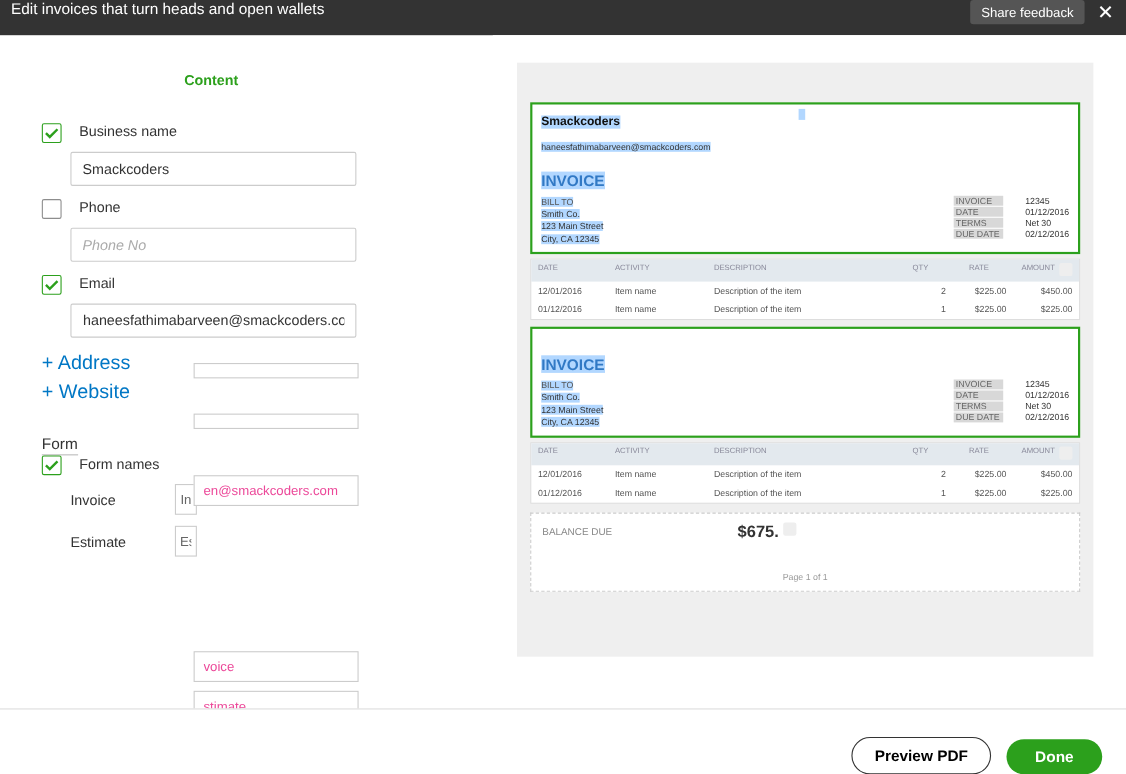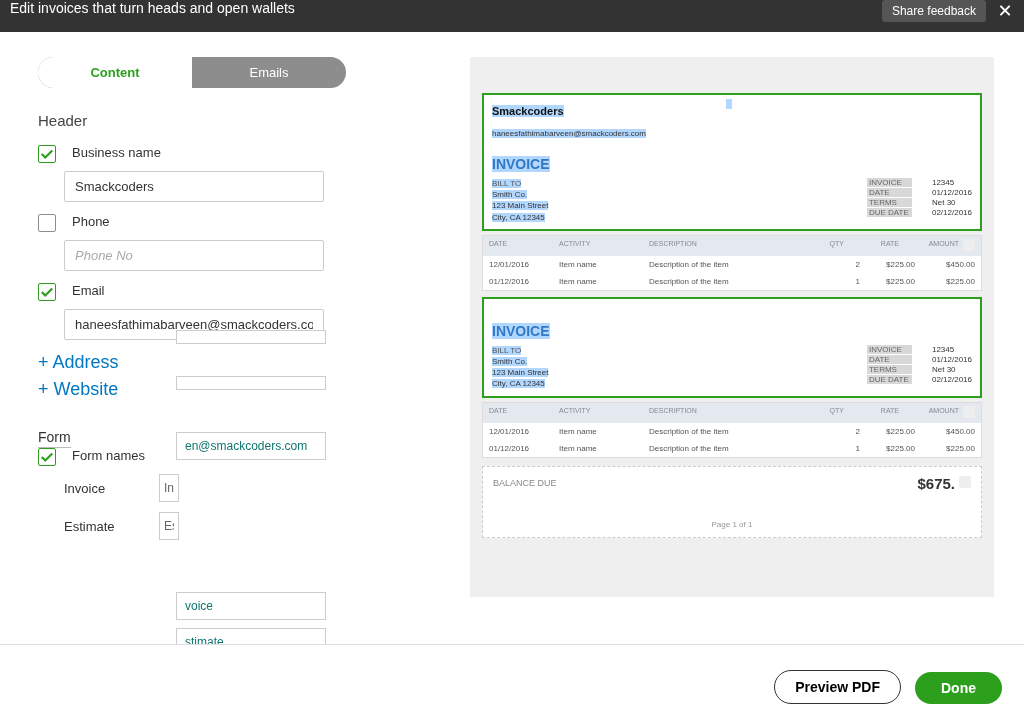--- a/index.html
+++ b/index.html
@@ -22,21 +22,21 @@
   .checkbox svg{display:none;width:14px;height:14px}
   .field-label{font-size:13px;color:#333}
   .text-input{width:260px;padding:7px 10px;border:1px solid #ccc;border-radius:2px;font-size:13px;color:#333;margin-left:26px;margin-bottom:12px}
   .text-input::placeholder{color:#aaa;font-style:italic}
   .add-link{color:#0077c5;font-size:18px;cursor:pointer;margin-bottom:6px;display:block}
   .form-section{margin-top:28px}
   .form-heading{font-size:14px;color:#333;border-bottom:1px solid #bbb;display:inline-block;padding-bottom:2px;}
   .form-line{display:flex;align-items:center;margin-left:26px;margin-bottom:10px}
   .form-line-label{font-size:13px;color:#333;min-width:95px}
   .form-tiny{width:20px;border:1px solid #ccc;padding:6px 4px;font-size:12px;color:#666}
-  .ghost-input{position:absolute;border:1px solid #ccc;font-size:12px;color:#0f766e;padding:6px 8px;background:#fff;width:150px;overflow:hidden}
+  .ghost-input{position:absolute;border:1px solid #ccc;font-size:12px;color:#ec4899;padding:6px 8px;background:#fff;width:150px;overflow:hidden}
   .right-col{flex:1;background:#fff;padding:25px 30px 80px 22px;overflow:hidden;position:relative}
   .preview-frame{background:#efefef;padding:36px 12px 12px;height:540px;overflow:hidden}
   .preview-page{background:#fff;border:2px solid #2ca01c;position:relative;padding:6px 8px;margin-bottom:4px}
   .preview-page.dup{margin-top:6px}
   .biz{font-weight:700;font-size:11px;color:#111}
   .sel{background:#b2d7ff}
   .tiny{font-size:8px;color:#333;margin-top:10px}
   .inv-title{color:#3179c5;font-size:14px;font-weight:600;margin-top:18px}
   .meta-row{display:flex;justify-content:space-between;margin-top:6px}
   .meta-left .mlab{font-size:8px;color:#555}
@@ -49,21 +49,21 @@
   .grid-head{background:#e3e9ee;display:flex;padding:4px 6px;color:#889;font-size:7px}
   .grid-row{display:flex;padding:4px 6px;color:#555}
   .c-date{width:70px}
   .c-act{width:90px}
   .c-desc{flex:1}
   .c-qty{width:30px;text-align:right}
   .c-rate{width:55px;text-align:right}
   .c-amt{width:60px;text-align:right}
   .edit-pencil{width:12px;height:12px;background:#eee;border-radius:2px;margin-left:4px;display:inline-block;position:relative;top:-1px}
   .balance-box{background:#fff;border:1px dashed #ccc;margin-top:8px;padding:8px 10px}
-  .baldue-row{display:flex;justify-content:space-between;align-items:center;gap:114px;font-size:9px;color:#888}
+  .baldue-row{display:flex;justify-content:flex-start;align-items:center;gap:114px;font-size:9px;color:#888}
   .baldue-row .amt{color:#333;font-size:15px;font-weight:700}
   .page-no{text-align:center;font-size:8px;color:#999;margin-top:28px}
   .footer-bar{position:absolute;bottom:0;left:0;right:0;height:60px;border-top:1px solid #ddd;background:#fff;display:flex;justify-content:flex-end;align-items:flex-end;padding:0 22px;gap:14px}
   .btn-outline{border:1.5px solid #333;background:#fff;border-radius:20px;padding:8px 20px;font-size:14px;font-weight:600;cursor:pointer}
   .btn-done{border:none;background:#2ca01c;color:#fff;border-radius:20px;padding:8px 26px;font-size:14px;font-weight:600;cursor:pointer}
 </style>
 </head>
 <body>
 
 <div class="topbar">
@@ -71,24 +71,22 @@
   <div class="right">
     <button class="feedback-btn">Share feedback</button>
     <div class="close-x">✕</div>
   </div>
 </div>
 
 <div class="layout">
   <div class="left-col">
     <div class="tabs">
       <div class="tab active">Content</div>
-      <div class="tab">Emails</div>
-    </div>
-
-    <div class="section-title">Header</div>
+    </div>
+
 
     <div class="field-row">
       <div class="checkbox checked">
         <svg viewBox="0 0 16 16">
             <path d="M2 8l4 4 8-8" stroke="#2ca01c" stroke-width="2.5" fill="none"></path>
           </svg>
       </div>
       <div class="field-label">Business name</div>
     </div>
     <input class="text-input" value="Smackcoders" style="">

